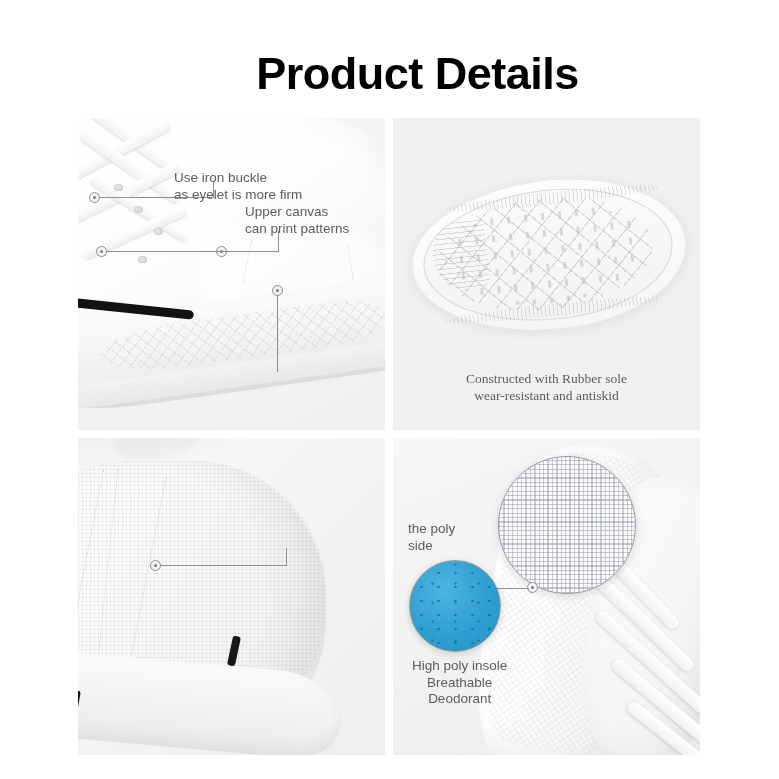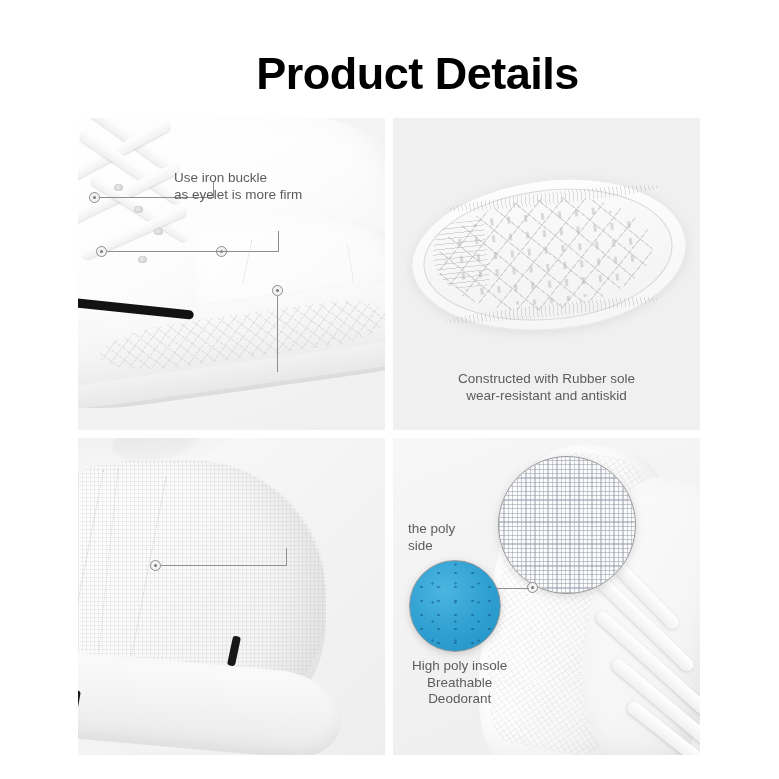--- a/index.html
+++ b/index.html
@@ -11,21 +11,21 @@
     position:absolute;left:0;top:48px;width:779px;text-align:center;
     font-size:45px;font-weight:bold;color:#000000;letter-spacing:-0.5px;
     font-family:"Liberation Sans",sans-serif;
     padding-left:28px;
   }
 
   
   .grid{position:absolute;left:78px;top:118px;width:622px;height:637px;}
   .panel{position:absolute;background:#f0f0f0;overflow:hidden;}
   .p-tl{left:0;top:0;width:307px;height:312px;}
-  .p-tr{left:315px;top:0;width:307px;height:312px;}
+  .p-tr{left:315px;top:0;width:307px;height:312px;font-family:Liberation Serif, serif;}
   .p-bl{left:0;top:320px;width:307px;height:317px;}
   .p-br{left:315px;top:320px;width:307px;height:317px;}
 
   
   .note{position:absolute;color:#5c5c5c;font-size:13.5px;line-height:16.5px;white-space:pre-line;}
   .cap{position:absolute;color:#5c5c5c;font-size:13.5px;line-height:17px;white-space:pre-line;text-align:center;width:100%;}
 
   
   .mk{position:absolute;width:11px;height:11px;border-radius:50%;
       border:1.4px solid #8e8e8e;background:#f3f3f3;box-sizing:border-box;}
@@ -218,20 +218,22 @@
       <div class="mk" style="left:11px;top:74px;"></div>
       <div class="ln h" style="left:22px;top:79px;width:113px;"></div>
       <div class="ln v" style="left:135px;top:63px;height:17px;"></div>
       <div class="note" style="left:96px;top:36px;margin-top:16px;">Use iron buckle
 as eyelet is more firm</div>
 
       <div class="mk" style="left:18px;top:128px;"></div>
       <div class="mk" style="left:138px;top:128px;"></div>
       <div class="ln h" style="left:29px;top:133px;width:171px;"></div>
       <div class="ln v" style="left:200px;top:113px;height:21px;"></div>
+      <div class="note" style="left:167px;top:86px;">Upper canvas
+can print patterns</div>
 
       <div class="mk" style="left:194px;top:167px;"></div>
       <div class="ln v" style="left:199px;top:178px;height:76px;"></div>
     </div>
 
     <div class="panel p-tr">
       <div class="tr-art">
         <div class="sole-outer"></div>
         <div class="sole-inner"></div>
         <div class="sole-tread"></div>

